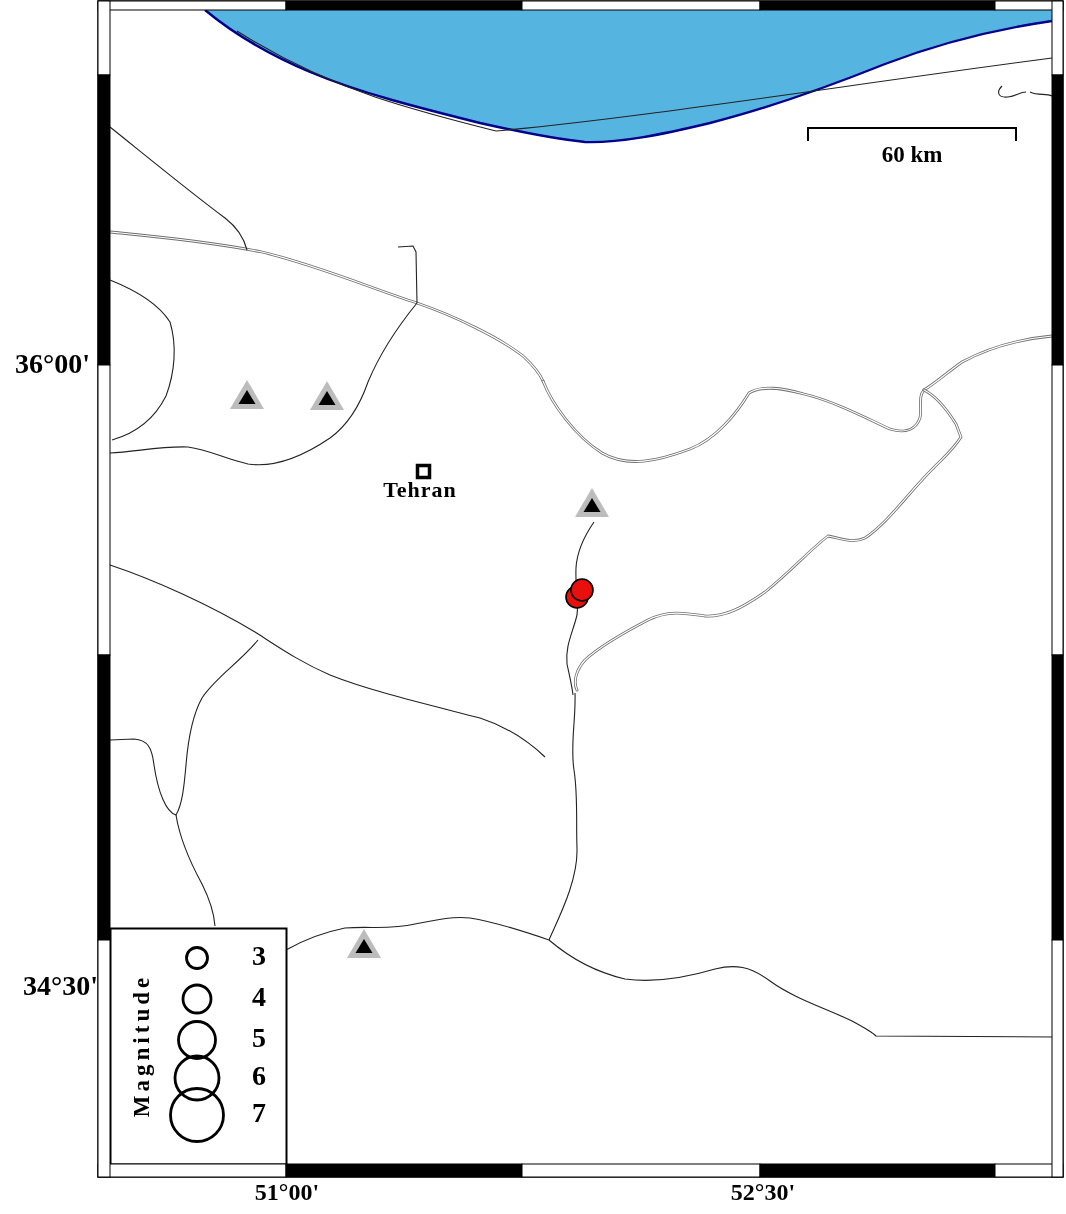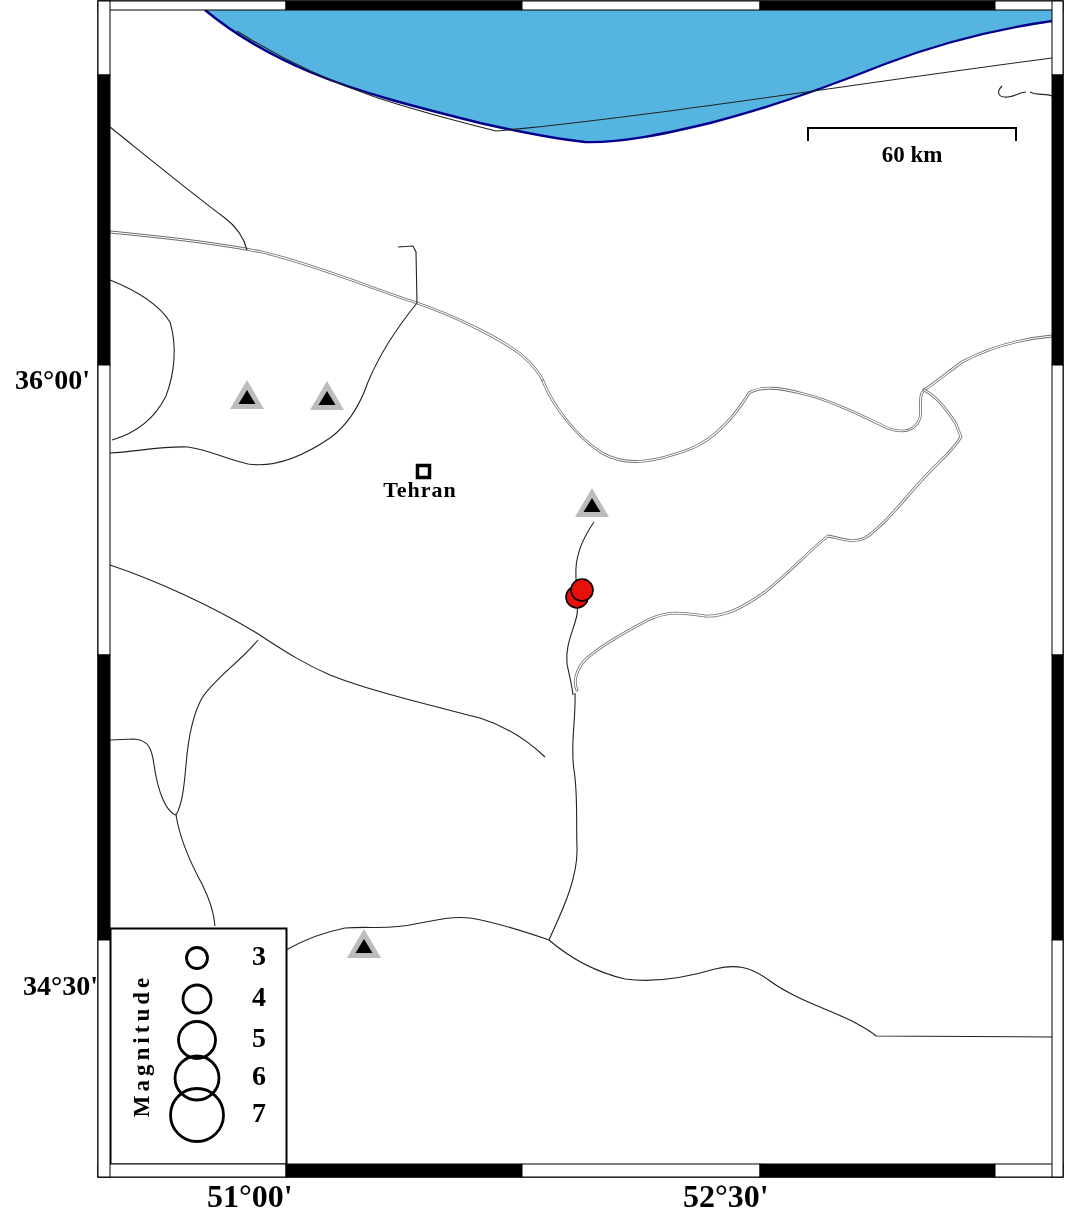--- a/index.html
+++ b/index.html
@@ -3,21 +3,21 @@
 <meta charset="utf-8">
 <style>
   html,body{margin:0;padding:0;background:#ffffff;}
   .stage{
     position:relative;width:1066px;height:1214px;background:#ffffff;overflow:hidden;
     font-family:"Liberation Serif","DejaVu Serif",serif;
   }
   .stage svg{position:absolute;left:0;top:0;}
   .lbl{position:absolute;color:#000;font-weight:700;line-height:1;white-space:nowrap;}
   .lat{width:90px;left:0;text-align:right;font-size:28px;}
-  .lon{width:160px;text-align:left;font-size:32px;}
+  .lon{width:160px;text-align:center;font-size:24px;}
   .city{width:160px;text-align:center;font-size:22px;letter-spacing:1px;}
   .scale{width:160px;text-align:center;font-size:23px;}
   .legend-num{width:40px;text-align:center;font-size:28px;}
   .legend-title{
     width:240px;text-align:center;font-size:23px;letter-spacing:4px;
     transform:rotate(-90deg);transform-origin:center center;
   }
 </style>
 </head>
 <body>
@@ -97,21 +97,21 @@
         <rect x="1052" y="75" width="11" height="290" fill="#000" stroke="#000" stroke-width="1"></rect>
         <rect x="98" y="365" width="12" height="290" fill="#fff" stroke="#000" stroke-width="1"></rect>
         <rect x="1052" y="365" width="11" height="290" fill="#fff" stroke="#000" stroke-width="1"></rect>
         <rect x="98" y="655" width="12" height="285" fill="#000" stroke="#000" stroke-width="1"></rect>
         <rect x="1052" y="655" width="11" height="285" fill="#000" stroke="#000" stroke-width="1"></rect>
         <rect x="98" y="940" width="12" height="237" fill="#fff" stroke="#000" stroke-width="1"></rect>
         <rect x="1052" y="940" width="11" height="237" fill="#fff" stroke="#000" stroke-width="1"></rect>
       </g>
   </svg>
 
-  <div class="lbl lat" style="top:366px;">36°00'</div>
+  <div class="lbl lat" style="top:350px;">36°00'</div>
   <div class="lbl lat" style="top:972px;padding-left:8px;">34°30'</div>
   <div class="lbl lon" style="left:207px;top:1180px;">51°00'</div>
   <div class="lbl lon" style="left:683px;top:1180px;">52°30'</div>
   <div class="lbl city" style="left:340px;top:479px;">Tehran</div>
   <div class="lbl scale" style="left:832px;top:143px;">60 km</div>
 
   <div class="lbl legend-title" style="left:21px;top:1034px;">Magnitude</div>
   <div class="lbl legend-num" style="left:239px;top:942px;">3</div>
   <div class="lbl legend-num" style="left:239px;top:983px;">4</div>
   <div class="lbl legend-num" style="left:239px;top:1024px;">5</div>

